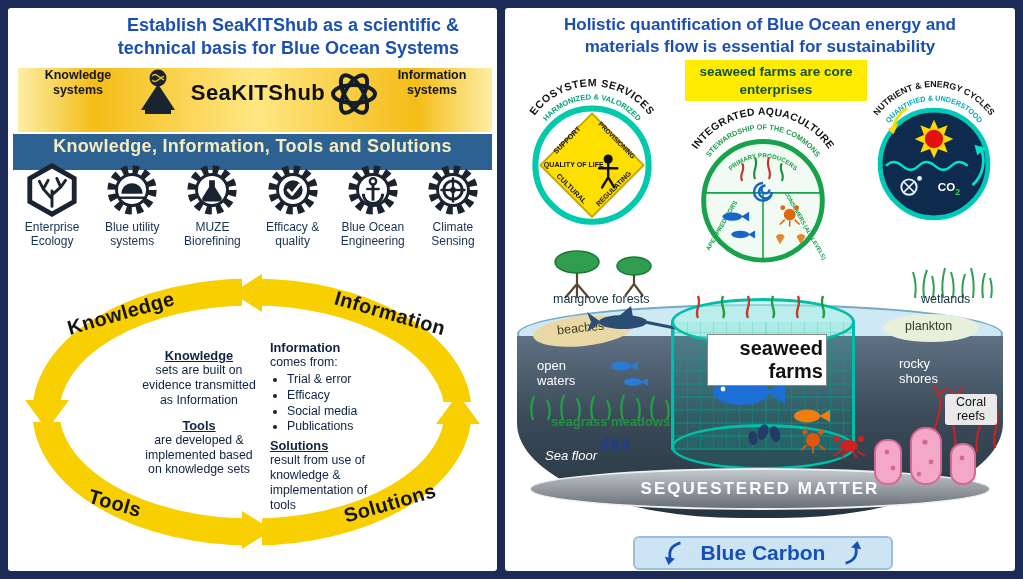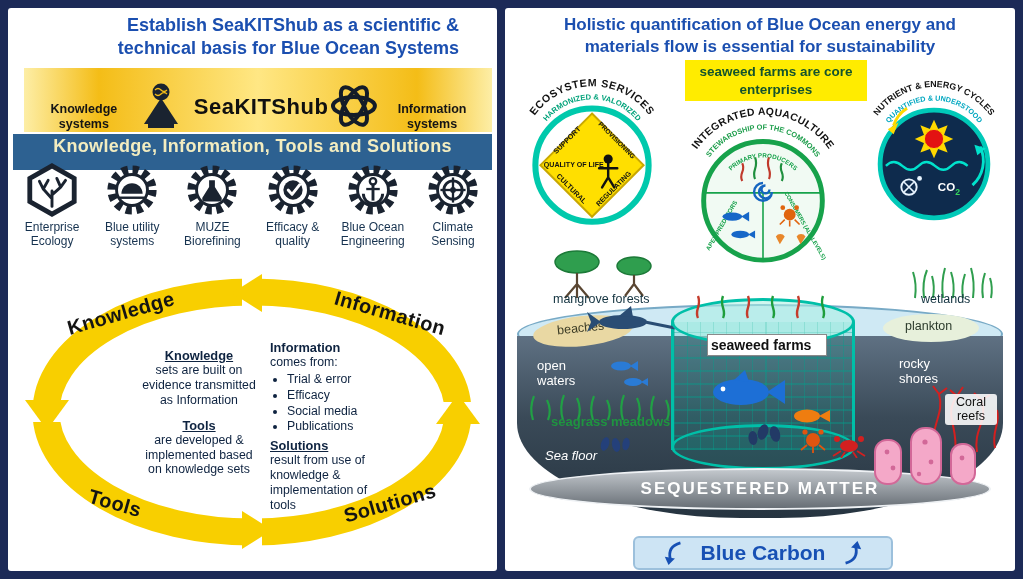--- a/index.html
+++ b/index.html
@@ -5,23 +5,23 @@
   html,body{margin:0;padding:0;background:#101d42;}
   .stage{position:relative;width:1023px;height:579px;background:#1c2a57;overflow:hidden;
          font-family:"Liberation Sans",sans-serif;}
   .panel{position:absolute;top:8px;height:563px;background:#ffffff;border-radius:3px;}
   .panel.left{left:8px;width:489px;}
   .panel.right{left:505px;width:510px;}
 
   
   .l-title{position:absolute;top:6px;left:0;right:0;padding:0 38px;text-align:right;
            font-size:18px;font-weight:bold;color:#1b4fb0;line-height:1.3;}
-  .hub-banner{position:absolute;top:60px;left:16px;right:5px;height:64px;
+  .hub-banner{position:absolute;top:60px;left:10px;right:5px;height:64px;
               background:linear-gradient(90deg,#fdeea6 0%,#f4bd17 16%,#ffe784 50%,#f4bd17 84%,#fdeea6 100%);
-              display:flex;align-items:flex-end;padding:0 8px;box-sizing:border-box;}
+              display:flex;align-items:flex-start;padding:0 8px;box-sizing:border-box;}
   .hub-side{width:104px;text-align:center;font-size:12.5px;font-weight:bold;color:#151515;line-height:1.2;}
   .hub-center{flex:1;display:flex;align-items:center;justify-content:center;gap:8px;}
   .hub-name{font-size:22px;font-weight:bold;color:#101010;letter-spacing:.5px;}
   .kits-bar{position:absolute;top:126px;left:5px;right:5px;height:36px;background:#2d6191;
             color:#f3edc0;font-size:18px;font-weight:600;text-align:center;line-height:24px;letter-spacing:.3px;}
   .tools-row{position:absolute;top:154px;left:4px;right:4px;display:flex;}
   .tool{flex:1;text-align:center;padding:0 2px;}
   .tool svg{display:block;margin:0 auto;}
   .tool-label{margin-top:3px;font-size:12px;color:#16324f;line-height:1.15;}
   .cycle{position:absolute;top:252px;left:0;width:489px;height:308px;}
@@ -55,21 +55,21 @@
   .cyl-top{position:absolute;top:52px;left:160px;width:184px;height:48px;border-radius:50%;
            background:rgba(170,240,228,.55);border:3px solid #00bfa8;box-sizing:border-box;z-index:3;}
   .cyl-body{position:absolute;top:76px;left:160px;width:184px;height:128px;
             background:rgba(0,191,168,.16);border-left:3px solid #00bfa8;border-right:3px solid #00bfa8;
             box-sizing:border-box;z-index:2;
             background-image:repeating-linear-gradient(0deg,rgba(0,160,140,.38) 0 1.5px,transparent 1.5px 13px),
                              repeating-linear-gradient(90deg,rgba(0,160,140,.38) 0 1.5px,transparent 1.5px 13px);}
   .cyl-bot{position:absolute;top:178px;left:160px;width:184px;height:46px;border-radius:50%;
            background:rgba(0,191,168,.12);border:3px solid #00bfa8;box-sizing:border-box;z-index:2;}
   .farm-label{position:absolute;top:88px;left:196px;width:112px;background:#ffffff;border:1px solid #8a8a8a;
-              text-align:left;font-size:14px;font-weight:bold;color:#111;padding:2px 3px;z-index:6;}
+              text-align:right;font-size:20px;font-weight:bold;color:#111;padding:2px 3px;z-index:6;}
   .coral-label{background:rgba(255,255,255,.88);padding:1px 4px;border-radius:3px;color:#101010;width:44px;
                line-height:1.15;text-align:center;z-index:4;}
   .band{position:absolute;top:222px;left:18px;width:462px;height:42px;border-radius:50% / 21px;
         background:linear-gradient(180deg,#c2c7cc,#686f76);border:2.5px solid #eef1f4;box-sizing:border-box;
         color:#ffffff;font-weight:bold;font-size:17px;letter-spacing:2px;text-align:center;line-height:37px;z-index:3;}
   .blue-carbon{position:absolute;top:528px;left:128px;width:260px;height:34px;background:#cde4f4;
                border:2px solid #9cc0dc;border-radius:6px;box-sizing:border-box;display:flex;
                align-items:center;justify-content:center;gap:16px;z-index:7;}
   .bc-text{font-size:21px;font-weight:bold;color:#1750b4;}
   .seafloor{font-style:italic;}

